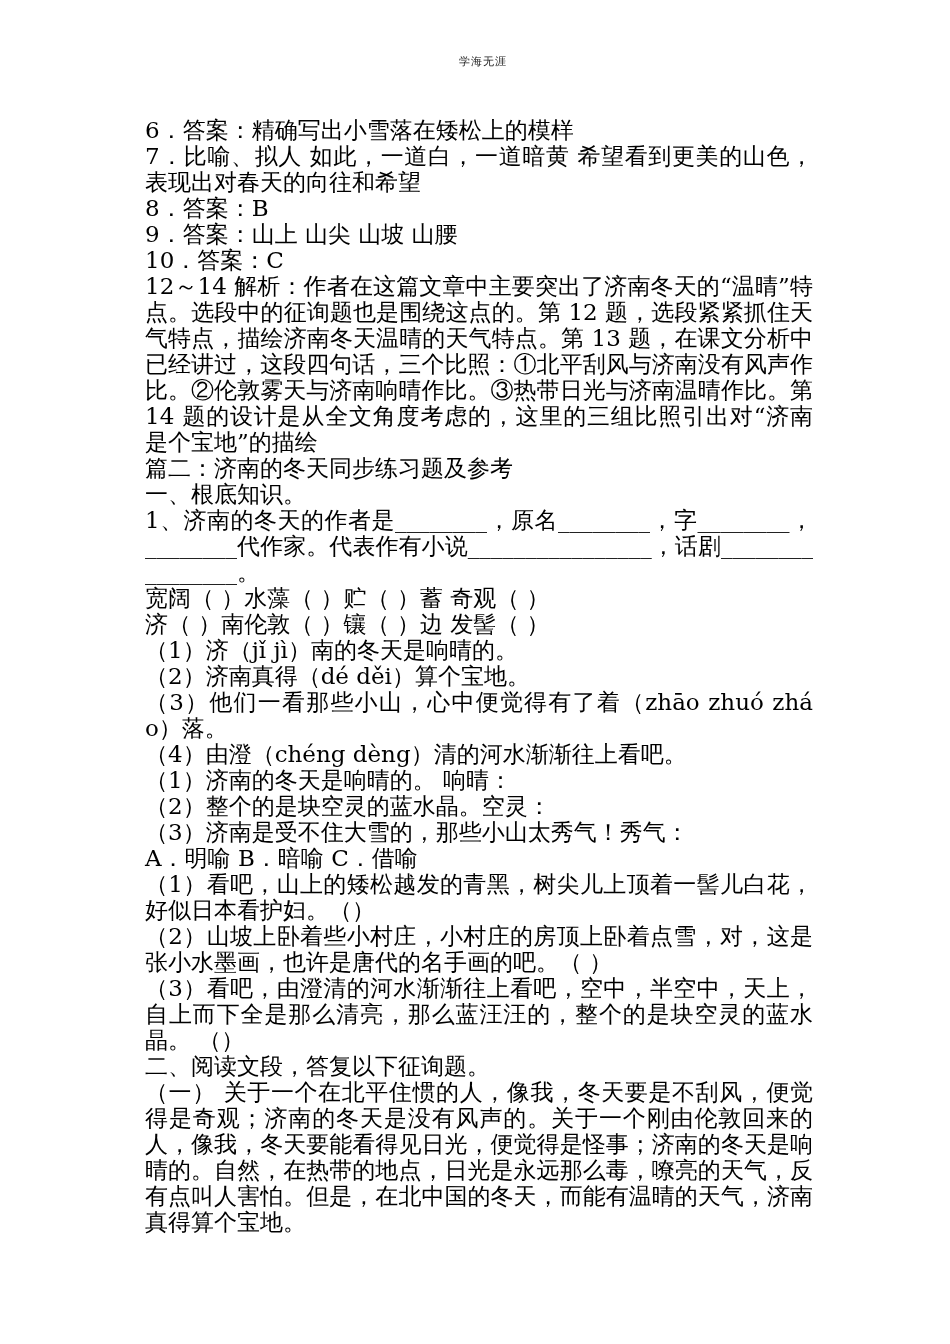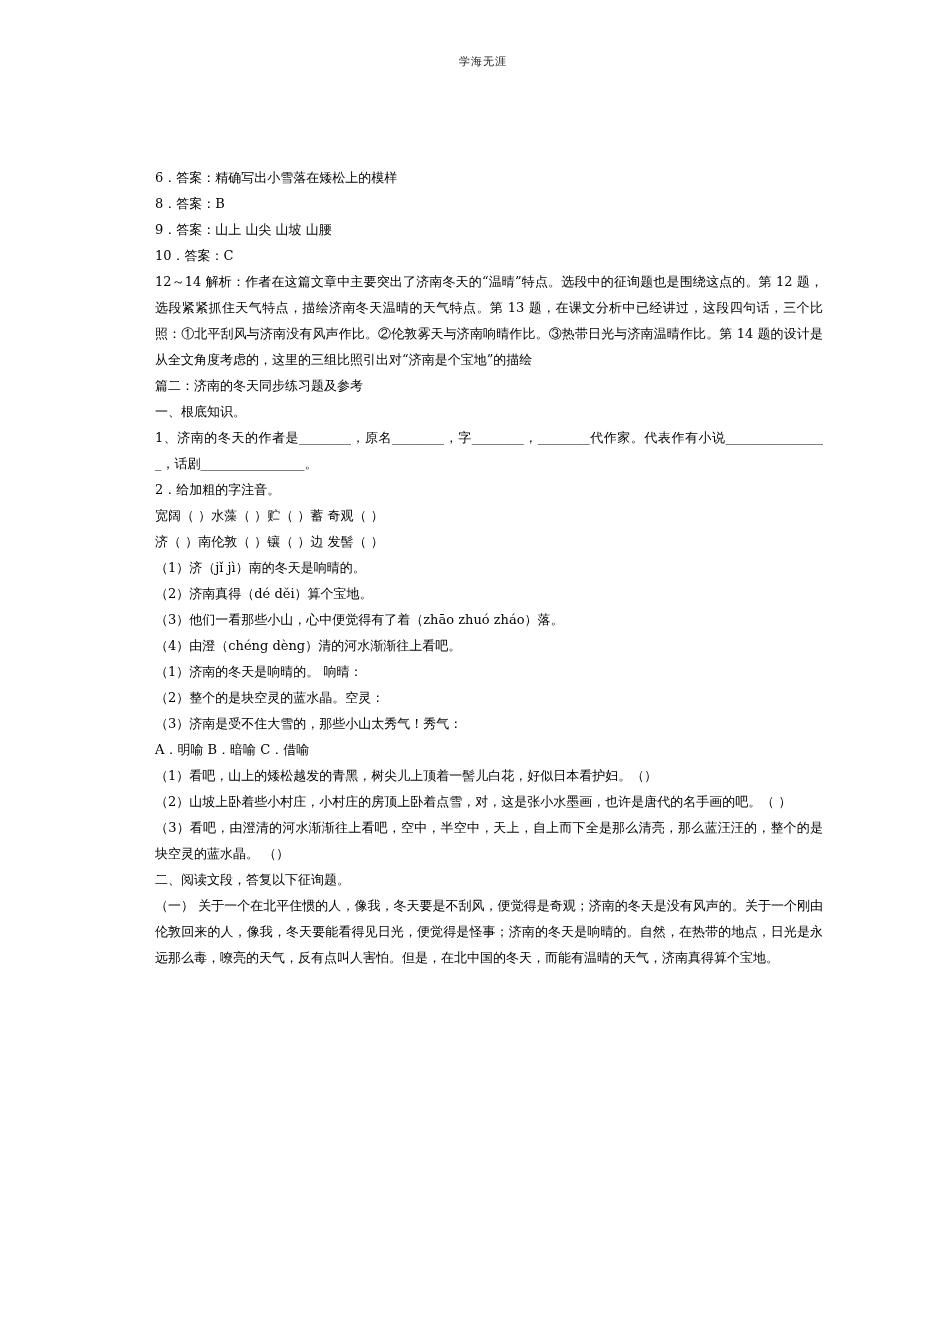--- a/index.html
+++ b/index.html
@@ -23,50 +23,49 @@
     left: 0;
     right: 0;
     text-align: center;
     font-size: 11px;
     letter-spacing: 1px;
     color: #222222;
   }
   .content {
     position: absolute;
     top: 117px;
-    left: 155px;
+    left: 145px;
     width: 668px;
-    font-size: 13px;
+    font-size: 23px;
     line-height: 26px;
     text-align: justify;
     text-justify: inter-ideograph;
     overflow-wrap: break-word;
     word-break: break-all;
-    margin-top: 48px;
   }
   .content p {
     margin: 0;
     padding: 0;
   }
 </style>
 </head>
 <body>
 
 <div class="page">
   <div class="watermark">学海无涯</div>
   <div class="content">
     <p>6．答案：精确写出小雪落在矮松上的模样</p>
+    <p>7．比喻、拟人 如此，一道白，一道暗黄 希望看到更美的山色，表现出对春天的向往和希望</p>
     <p>8．答案：B</p>
     <p>9．答案：山上 山尖 山坡 山腰</p>
     <p>10．答案：C</p>
     <p>12～14 解析：作者在这篇文章中主要突出了济南冬天的“温晴”特点。选段中的征询题也是围绕这点的。第 12 题，选段紧紧抓住天气特点，描绘济南冬天温晴的天气特点。第 13 题，在课文分析中已经讲过，这段四句话，三个比照：①北平刮风与济南没有风声作比。②伦敦雾天与济南响晴作比。③热带日光与济南温晴作比。第 14 题的设计是从全文角度考虑的，这里的三组比照引出对“济南是个宝地”的描绘</p>
     <p>篇二：济南的冬天同步练习题及参考</p>
     <p>一、根底知识。</p>
     <p>1、济南的冬天的作者是________，原名________，字________，________代作家。代表作有小说________________，话剧________________。</p>
-    <p>2．给加粗的字注音。</p>
     <p>宽阔（ ）水藻（ ）贮（ ）蓄 奇观（ ）</p>
     <p>济（ ）南伦敦（ ）镶（ ）边 发髻（ ）</p>
     <p>（1）济（jǐ jì）南的冬天是响晴的。</p>
     <p>（2）济南真得（dé děi）算个宝地。</p>
     <p>（3）他们一看那些小山，心中便觉得有了着（zhāo zhuó zháo）落。</p>
     <p>（4）由澄（chéng dèng）清的河水渐渐往上看吧。</p>
     <p>（1）济南的冬天是响晴的。 响晴：</p>
     <p>（2）整个的是块空灵的蓝水晶。空灵：</p>
     <p>（3）济南是受不住大雪的，那些小山太秀气！秀气：</p>
     <p>A．明喻 B．暗喻 C．借喻</p>

